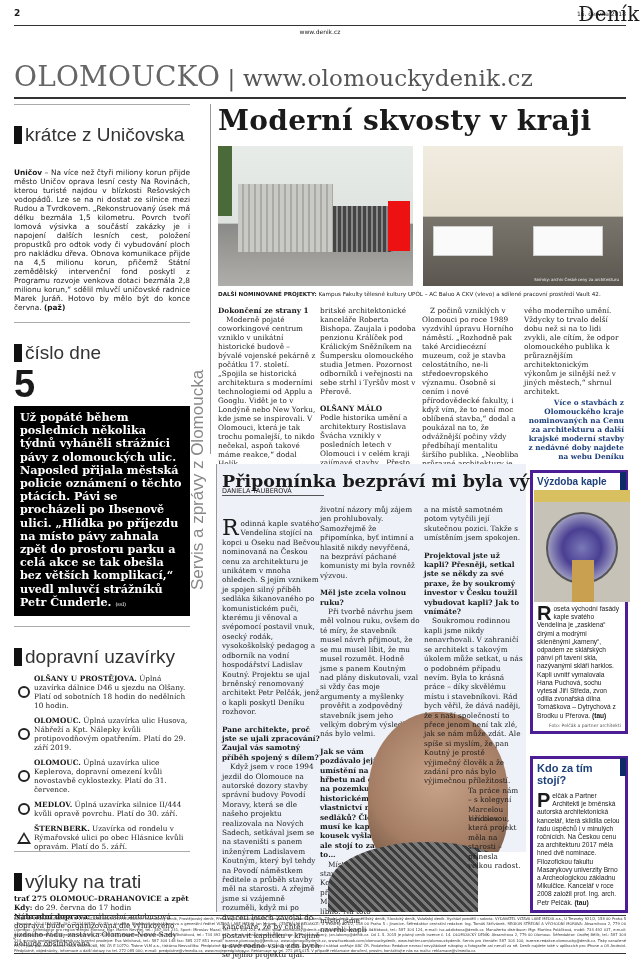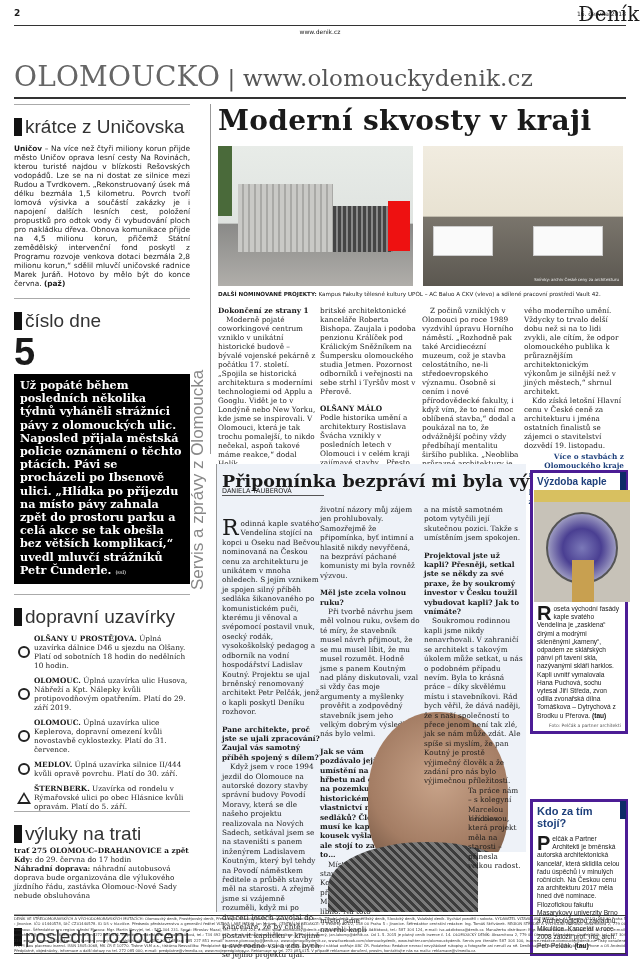--- a/index.html
+++ b/index.html
@@ -7,24 +7,24 @@
 .abs{position:absolute}
 .mast-page{left:14px;top:8px;font:bold 9px "DejaVu Sans",sans-serif}
 .mast-logo{left:0;width:640px;top:2px;text-align:right;font:20px "DejaVu Serif",serif;letter-spacing:.5px}
 .mast-date{right:14px;top:10px;font:6px "DejaVu Sans",sans-serif}
 .mast-rule{left:14px;right:14px;top:25px;height:1px;background:#333}
 .mast-url{left:0;width:640px;top:28px;text-align:center;font:6px "DejaVu Sans",sans-serif}
 .region{left:14px;top:60px;font:28px "DejaVu Serif",serif;color:#666;white-space:nowrap;letter-spacing:.2px}
 .region .url{font-size:23px;color:#555}
 .region-rule{left:14px;right:14px;top:97px;height:2px;background:#333}
 .left-col{left:14px;top:104px;width:176px}
-.sec-head{display:flex;align-items:center;font:19px "Liberation Sans",sans-serif;color:#333;border-top:1px solid #aaa;padding-top:11px;margin-top:6px;white-space:nowrap}
+.sec-head{display:flex;align-items:center;font:19px "Liberation Sans",sans-serif;color:#333;border-top:1px solid #aaa;padding-top:19px;margin-top:6px;white-space:nowrap}
 .sec-head .bar{width:8px;height:18px;background:#111;margin-right:3px}
 .brief-title{font:bold 12.5px "DejaVu Serif",serif;margin-top:4px;line-height:14px}
-.brief-body{font:7.4px "DejaVu Sans",sans-serif;line-height:9px;margin-top:6px;text-align:justify}
+.brief-body{font:7.4px "DejaVu Sans",sans-serif;line-height:9px;margin-top:22px;text-align:justify}
 .bigno{font:bold 38px "Liberation Sans",sans-serif;margin-top:2px;line-height:36px}
 .blackbox{background:#000;color:#fff;font:bold 11.2px "DejaVu Serif",serif;line-height:13.2px;padding:5px 6px;margin-top:4px}
 .blackbox .src{font-size:5px;font-weight:normal}
 .closure{display:flex;margin-top:6px;font:7.3px "DejaVu Serif",serif;line-height:9px}
 .closure .ic{width:20px;flex:none;display:flex;align-items:center;justify-content:center}
 .circle{width:12px;height:12px;border:2px solid #222;border-radius:50%}
 .tri{width:0;height:0;border-left:7px solid transparent;border-right:7px solid transparent;border-bottom:12px solid #222;position:relative}
 .tri::after{content:"";position:absolute;left:-4px;top:3px;border-left:4px solid transparent;border-right:4px solid transparent;border-bottom:7px solid #fff}
 .closure b{font-weight:bold}
 .train{font:7.3px "DejaVu Serif",serif;line-height:9px;margin-top:1px}
@@ -177,21 +177,20 @@
 <div class="abs art" style="left:320px;width:98px">
   <div>britské architektonické kanceláře Roberta Bishopa. Zaujala i podoba penzionu Králíček pod Králickým Sněžníkem na Šumpersku olomouckého studia Jetmen. Pozornost odborníků i veřejnosti na sebe strhl i Tyršův most v Přerově.</div>
   <div class="sub">OLŠANY MÁLO</div>
   <div>Podle historika umění a architektury Rostislava Švácha vznikly v posledních letech v Olomouci i v celém kraji zajímavé stavby. „Přesto si myslíme, že Olomoucko i samotná Olomouc jsou v tomto ohledu pořád slabé. Existují regiony, kde se toho</div>
 </div>
 <div class="abs art" style="left:422px;width:98px">
   <p>Z počinů vzniklých v Olomouci po roce 1989 vyzdvihl úpravu Horního náměstí. „Rozhodně pak také Arcidiecézní muzeum, což je stavba celostátního, ne-li středoevropského významu. Osobně si cením i nové přírodovědecké fakulty, i když vím, že to není moc oblíbená stavba,“ dodal a poukázal na to, že odvážnější počiny vždy předbíhají mentalitu širšího publika. „Neobliba průrazné architektury je do určité míry přirozený jev. Tak, jak to skoro vždycky bylo i s neoblibou špičko-</p>
 </div>
 <div class="abs art" style="left:524px;width:100px">
   <div>vého moderního umění. Vždycky to trvalo delší dobu než si na to lidi zvykli, ale cítím, že odpor olomouckého publika k průraznějším architektonickým výkonům je silnější než v jiných městech,“ shrnul architekt.</div>
-  <p>Kdo získá letošní Hlavní cenu v České ceně za architekturu i jména ostatních finalistů se zájemci o stavitelství dozvědí 19. listopadu.</p>
   <div class="promo">Více o stavbách z Olomouckého kraje nominovaných na Cenu za architekturu a další krajské moderní stavby z nedávné doby najdete na webu Deníku</div>
 </div>
 
 <div class="abs bluebox"></div>
 <div class="abs b-title">Připomínka bezpráví mi byla výzvou</div>
 <div class="abs byline">DANIELA TAUBEROVÁ</div>
 
 <div class="abs icol" style="left:222px;top:519px;width:98px">
   <span class="dc">R</span><span>odinná kaple svatého Vendelína stojící na kopci u Oseku nad Bečvou nominovaná na Českou cenu za architekturu je unikátem v mnoha ohledech. S jejím vznikem je spojen silný příběh sedláka šikanovaného po komunistickém puči, kterému ji věnoval a svépomocí postavil vnuk, osecký rodák, vysokoškolský pedagog a odborník na vodní hospodářství Ladislav Koutný. Projektu se ujal brněnský renomovaný architekt Petr Pelčák, jenž o kapli poskytl Deníku rozhovor.</span>
   <div class="q">Pane architekte, proč jste se ujali zpracování? Zaujal vás samotný příběh spojený s dílem?</div>
@@ -219,20 +218,20 @@
 
 <div class="abs sidebox" style="top:470px">
   <div class="sb-title"><span>Výzdoba kaple</span><span class="tab"></span></div>
   <div class="kaple">
       <div class="ring"></div>
       <div class="altar"></div>
     </div>
   <div class="sb-body"><span class="dc">R</span><span>oseta východní fasády kaple svatého Vendelína je „zasklena“ čirými a modrými skleněnými „kameny“, odpadem ze sklářských pánví při tavení skla, nazývanými skláři harklos. Kapli uvnitř vymalovala Hana Puchová, sochu vytesal Jiří Středa, zvon odlila zvonařská dílna Tomáškova – Dytrychová z Brodku u Přerova.</span> <b>(tau)</b></div>
   <div class="sb-foto">Foto: Pelčák a partner architekti</div>
 </div>
-<div class="abs sidebox" style="top:799px">
+<div class="abs sidebox" style="top:756px">
   <div class="sb-title" style="font-size:11px"><span>Kdo za tím stojí?</span><span class="tab"></span></div>
   <div class="sb-body"><span class="dc">P</span><span>elčák a Partner Architekti je brněnská autorská architektonická kancelář, která sklidila celou řadu úspěchů i v minulých ročnících. Na Českou cenu za architekturu 2017 měla hned dvě nominace. Filozofickou fakultu Masarykovy univerzity Brno a Archeologickou základnu Mikulčice. Kancelář v roce 2008 založil prof. Ing. arch. Petr Pelčák.</span> <b>(tau)</b></div>
 </div>
 
 <div class="abs foot-rule"></div>
 <div class="abs footer">DENÍK VE STŘEDOMORAVSKÝCH A VÝCHODOMORAVSKÝCH MUTACÍCH: Olomoucký deník, Prostějovský deník, Přerovský a Hranický deník, Šumperský a jesenický deník, Zlínský deník, Kroměřížský deník, Slovácký deník, Valašský deník. Vychází pondělí – sobota. VYDAVATEL VLTAVA LABE MEDIA a.s., U Trezorky 921/2, 158 00 Praha 5 - Jinonice. IČO 01440578, DIČ CZ01440578. ID DS v hlavičce. Předseda představenstva a generální ředitel VLTAVA LABE MEDIA Jan Mrázek. CENTRÁLNÍ REDAKCE: U Trezorky 921/2, 158 00 Praha 5 - Jinonice. Šéfredaktor centrální redakce: Ing. Tomáš Skřivánek. REGION STŘEDNÍ A VÝCHODNÍ MORAVA: Aksamitova 2, 779 00 Olomouc. Šéfredaktor pro region střední Morava: Mgr. Martin Nevyjel, tel.: 587 304 231. Sport: Miroslav Mazal, tel.: 587 304 224, e-mail: sport.olomoucky@denik.cz. Manažerka inzerce: Iva Adžibková, tel.: 587 304 124, e-mail: iva.adzibkova@denik.cz. Manažerka distribuce: Mgr. Martina Poláčková, mobil: 734 492 037, e-mail: polachova@vlmedia.cz. Klientské centrum: 272 085 015. Inspektor prodejní sítě: Petra Bohátová, tel.: 734 492 037, e-mail: petra.bohatova@denik.cz. DTP: Jan Lakomý, jan.lakomy@denik.cz. Od 1. 5. 2015 je platný ceník inzerce č. 14. OLOMOUCKÝ DENÍK: Aksamitova 2, 779 00 Olomouc. Šéfredaktor: Ondřej Bělík, tel.: 587 304 234, e-mail: ondrej.belik@denik.cz. Inzertní prodejce: Eva Velichová, tel.: 587 304 148 fax: 585 227 851 e-mail: inzerce.olomoucky@denik.cz. www.olomouckydenik.cz, www.facebook.com/olomouckydenik, www.twitter.com/olomouckydenik. Servis pro čtenáře: 587 304 100, inzerce.redakce.olomoucky@denik.cz. Tisky označené PR, PI jsou placenou inzercí. ISSN 1805-3068, MK ČR E 10770. Tiskne VLM a.s., tiskárna Nesvačilka: Předplatné doručuje Mediaservis s.r.o., volný tel. PNS, a.s. Prodejní náklad ověřuje ABC ČR. Podatelna: Redakce nevrací nevyžádané rukopisy a fotografie ani neručí za ně. Deník najdete také v aplikacích pro iPhone a OS Android. Předplatné, objednávky, informace a další dotazy na tel. 272 085 000, e-mail: predplatne@vlmedia.cz, www.mojepredplatne.cz. Reklamace na tel. 272 085 015. V případě reklamace doručení, prosím, kontaktujte nás na mailu: reklamace@vlmedia.cz.</div>
 <div class="abs foot-rule2"></div>
 
 </body></html>

